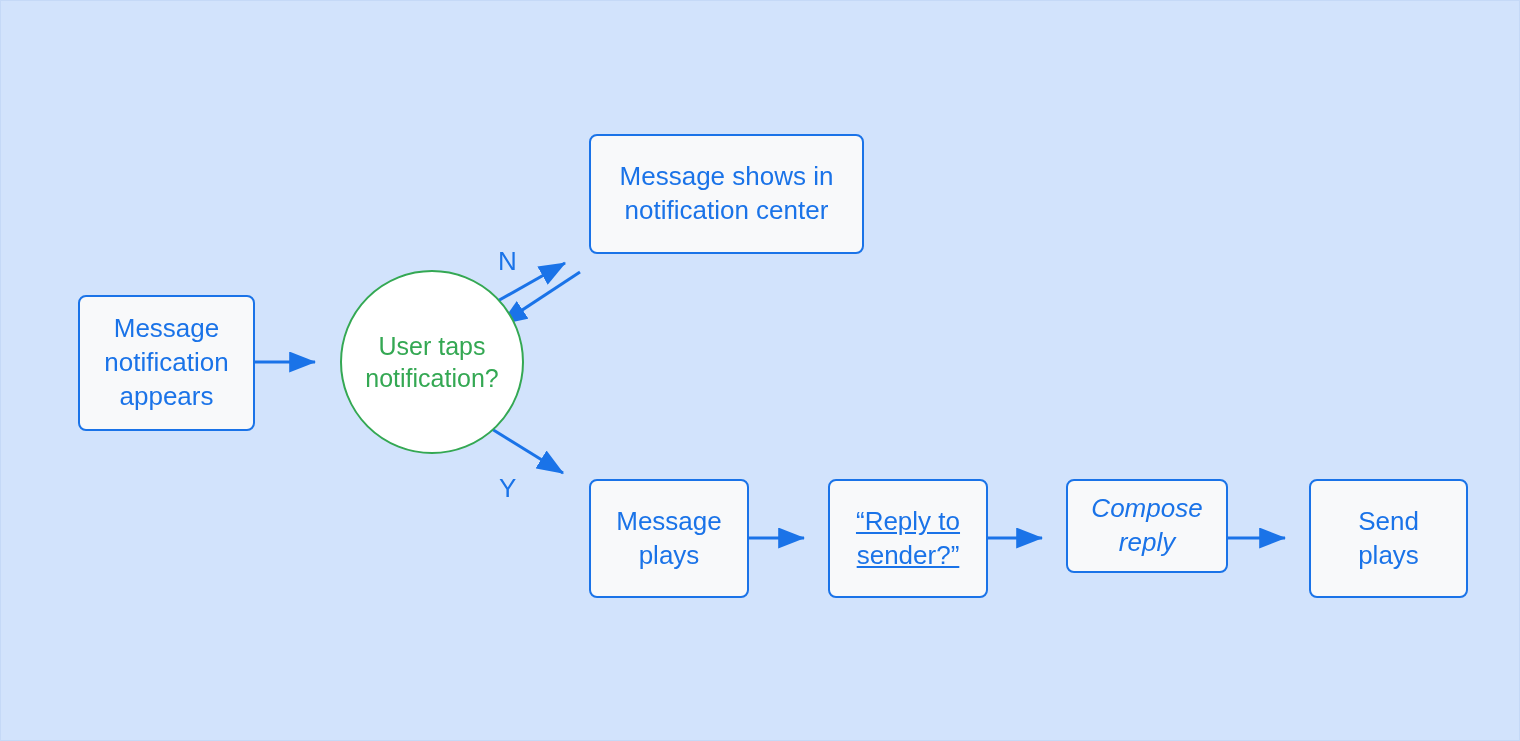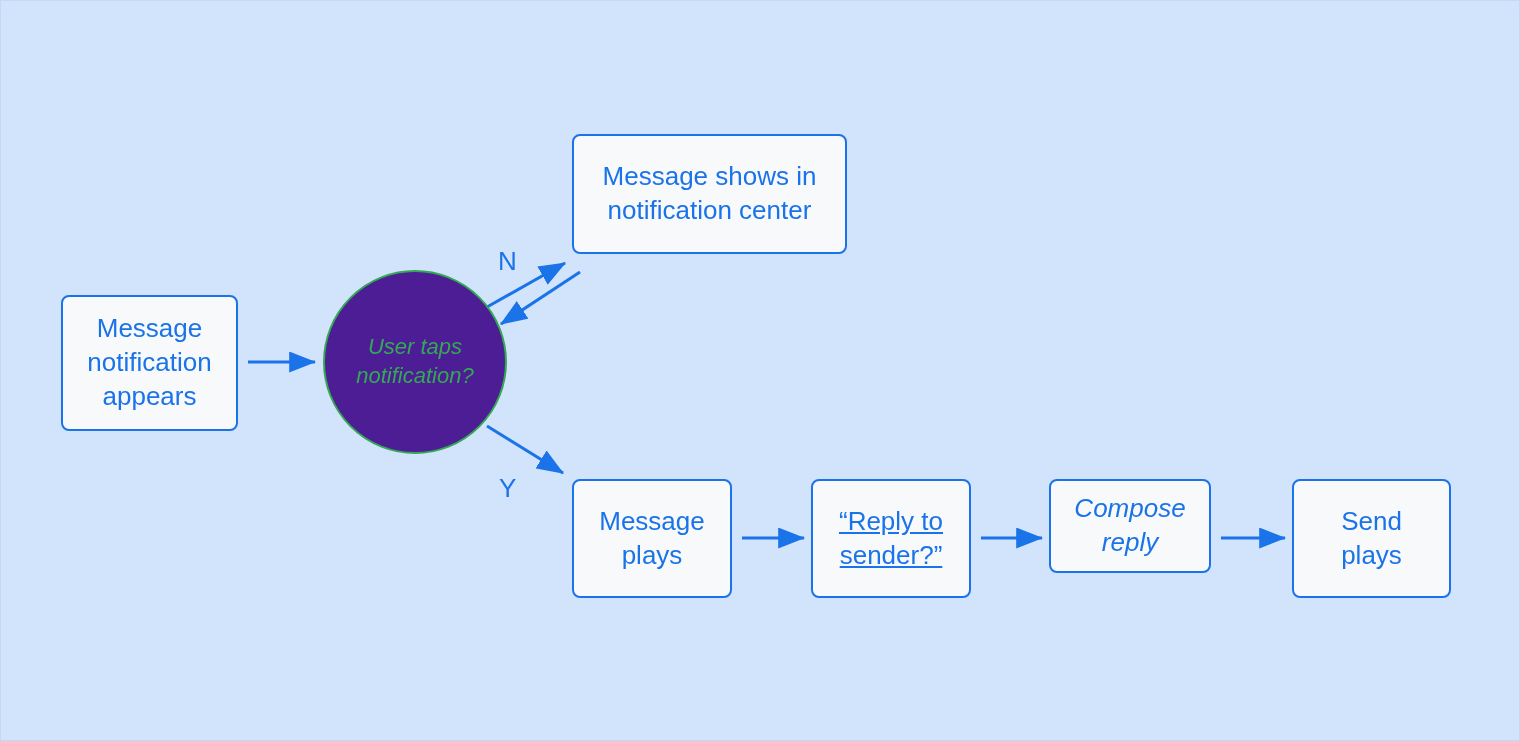--- a/index.html
+++ b/index.html
@@ -19,35 +19,35 @@
     font-family: "Liberation Sans", sans-serif;
   }
   .node {
     position: absolute;
     box-sizing: border-box;
     display: flex;
     align-items: center;
     justify-content: center;
     text-align: center;
     line-height: 1.30;
+    margin-left: 17px;
   }
   .box {
     background: #f8f9fa;
     border: 2px solid #1a73e8;
     border-radius: 8px;
     color: #1a73e8;
     font-size: 26px;
   }
   .circle {
-    background: #4c1d95;
+    background: #ffffff;
     border: 2px solid #34a853;
     border-radius: 50%;
     color: #34a853;
-    font-size: 22px;
-    font-style: italic;
+    font-size: 25px;
   }
   .node-label {
     display: block;
     padding: 0 10px;
     white-space: pre-line;
   }
   .edge-label {
     position: absolute;
     color: #1a73e8;
     font-size: 26px;

